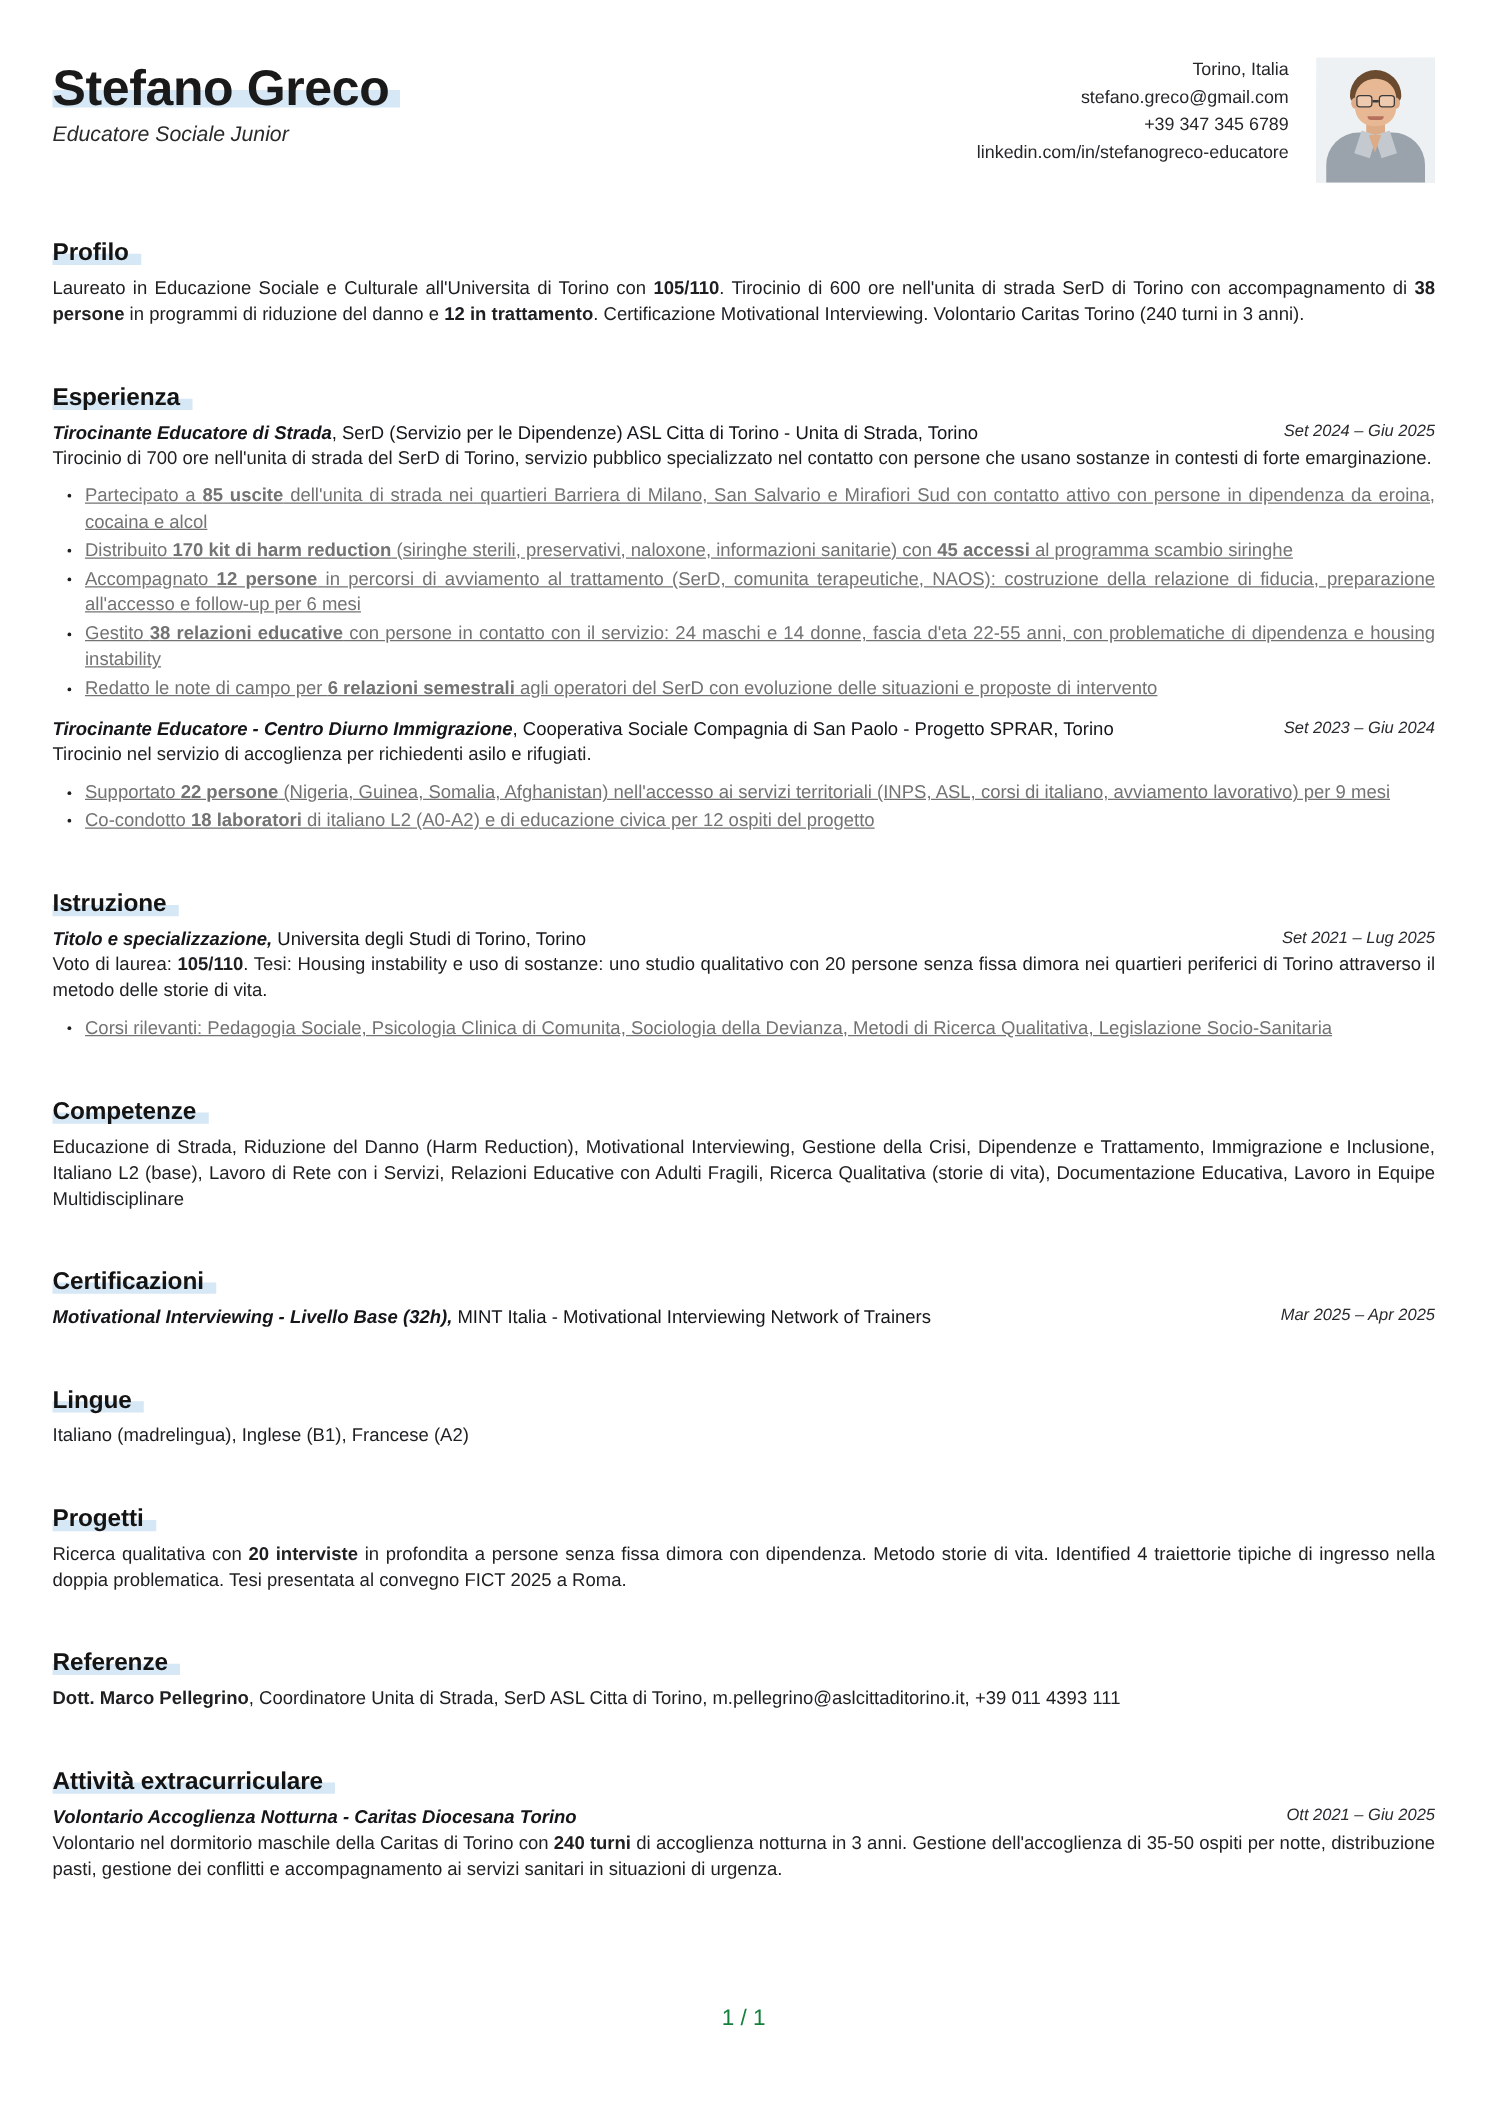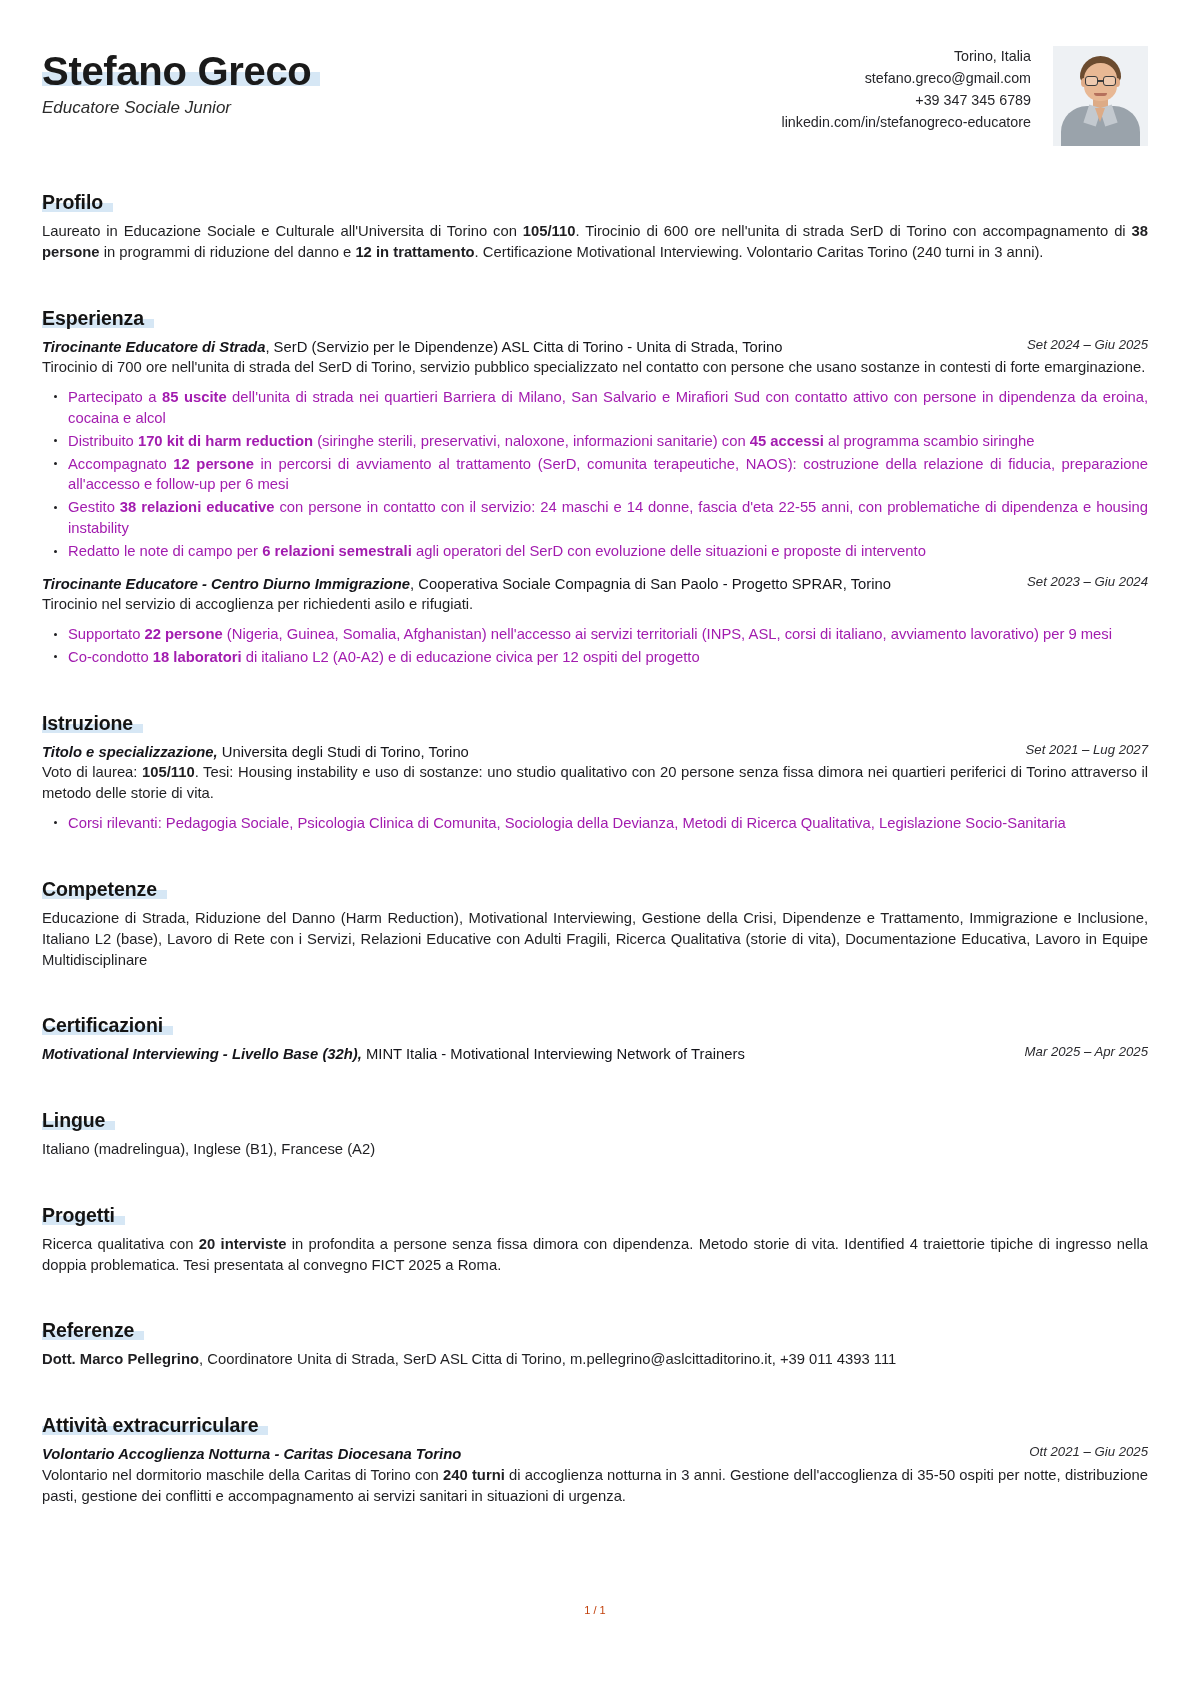--- a/index.html
+++ b/index.html
@@ -159,40 +159,41 @@
   ul.bullets {
     margin: 9px 0 0 0;
     padding: 0;
     list-style: none;
   }
   ul.bullets li {
     position: relative;
     padding-left: 26px;
     font-size: 14.8px;
     line-height: 1.41;
-    color: #a21caf;
+    color: #737373;
     margin-bottom: 2px;
     text-align: justify;
+    text-decoration: underline;
   }
   ul.bullets li::before {
     content: "";
     position: absolute;
     left: 12px; top: 8.5px;
     width: 3px; height: 3px;
     background: #1f1f22;
     border-radius: 50%;
   }
 
   .footer {
     position: absolute;
     left: 0; right: 0;
     top: 1604px;
     text-align: center;
-    font-size: 11px;
-    color: #c2410c;
+    font-size: 18px;
+    color: #15803d;
   }
 </style>
 </head>
 <body>
 
 <div class="page">
 
   <div class="header">
     <div class="identity">
       <div class="name-wrap">
@@ -269,21 +270,21 @@
   </div>
 
   <div class="section">
     <div class="sec-head-wrap"><span class="sec-hl"></span>
       <div class="sec-head">Istruzione</div>
     </div>
     <div>
         <div class="entry">
           <div class="entry-top">
             <div class="entry-title"><span class="role">Titolo e specializzazione,</span> Universita degli Studi di Torino, Torino</div>
-            <div class="entry-date">Set 2021 – Lug 2027</div>
+            <div class="entry-date">Set 2021 – Lug 2025</div>
           </div>
           <div class="entry-sub">Voto di laurea: <b>105/110</b>. Tesi: Housing instability e uso di sostanze: uno studio qualitativo con 20 persone senza fissa dimora nei quartieri periferici di Torino attraverso il metodo delle storie di vita.</div>
           <ul class="bullets">
             <li>Corsi rilevanti: Pedagogia Sociale, Psicologia Clinica di Comunita, Sociologia della Devianza, Metodi di Ricerca Qualitativa, Legislazione Socio-Sanitaria</li>
           </ul>
         </div>
       </div>
   </div>
 
   <div class="section">

